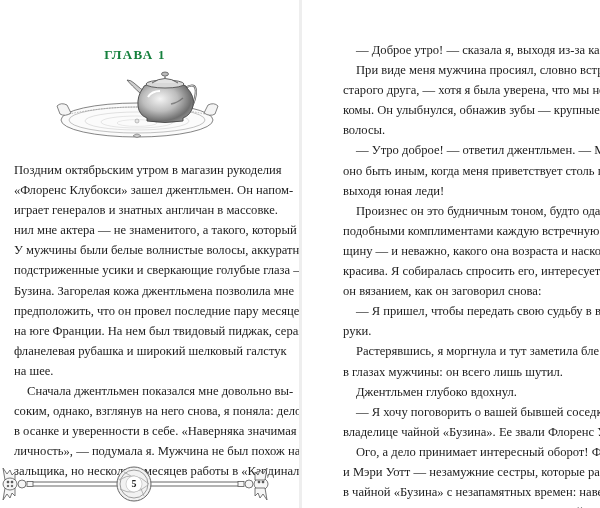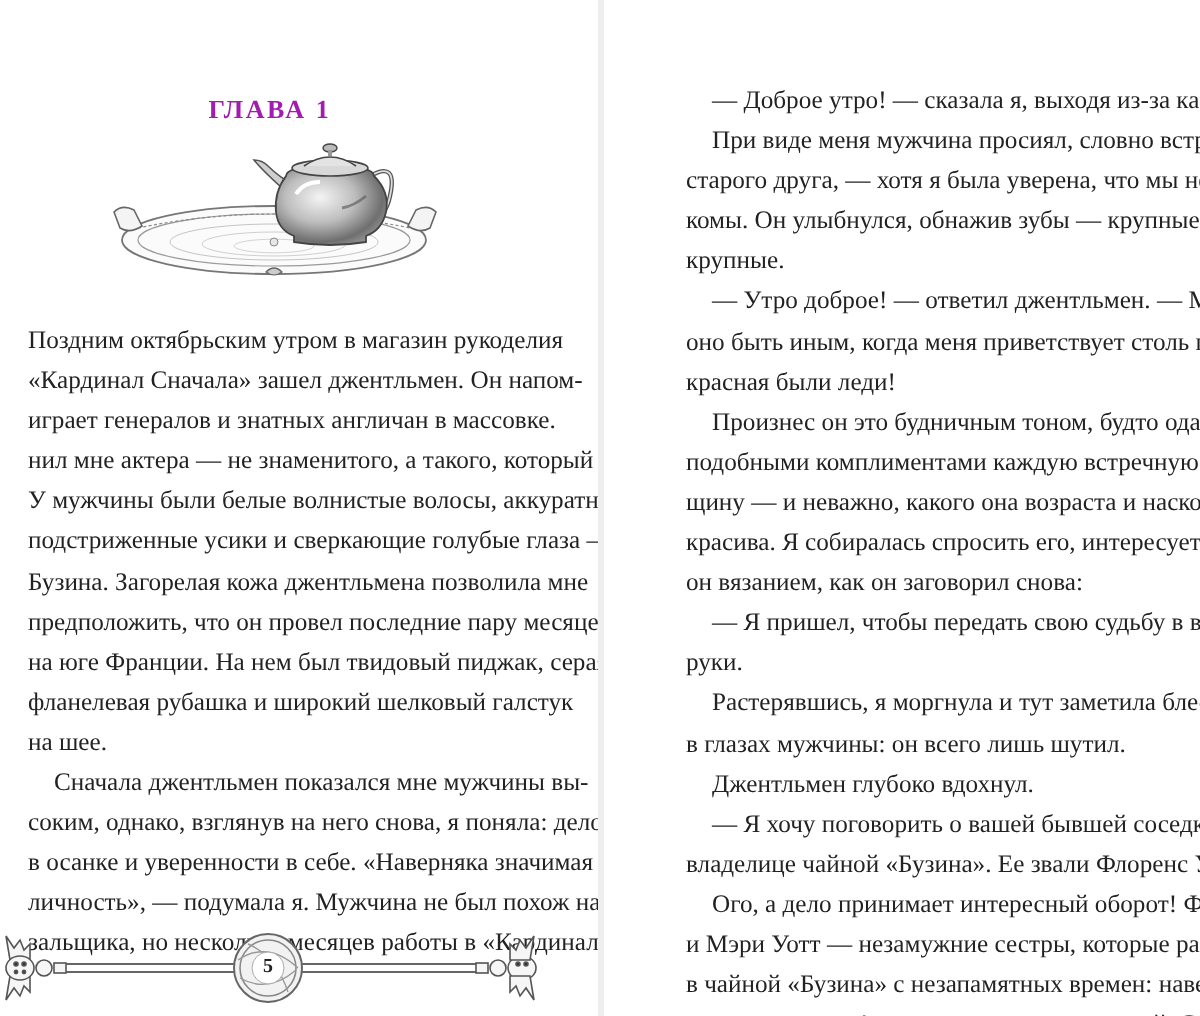--- a/index.html
+++ b/index.html
@@ -12,21 +12,21 @@
   .page { position: absolute; top: 0; height: 508px; background: #ffffff; }
   .page-left { left: 0; width: 299px; }
   .page-right { left: 302px; width: 298px; }
   .gutter {
     position: absolute; left: 299px; top: 0; width: 3px; height: 508px;
     background: #eeeeee;
   }
   .chapter-title {
     position: absolute; left: 0; width: 270px; top: 47px;
     text-align: center; font-weight: bold; font-size: 13px;
-    letter-spacing: 1.3px; color: #a21caf;
+    letter-spacing: 1.3px; color: #15803d;
   }
   .illustration { position: absolute; left: 55px; top: 64px; width: 165px; height: 78px; }
   .text-block {
     position: absolute; font-size: 12.6px; line-height: 20.1px;
     text-align: justify; color: #222;
   }
   .text-left { left: 14px; width: 244px; top: 160px; }
   .text-right { left: 41px; width: 244px; top: 40px; }
   .text-block .line { display: block; text-align-last: justify; white-space: nowrap; }
   .text-block .line.last { text-align-last: left; }
@@ -81,31 +81,31 @@
 
         <ellipse cx="110" cy="20" rx="19" ry="4" fill="#d8d8d8" stroke="#444" stroke-width="0.8"></ellipse>
         <path d="M97 19 q13 -9 26 0" fill="#e3e3e3" stroke="#444" stroke-width="0.8"></path>
         <ellipse cx="110" cy="10" rx="3.5" ry="2" fill="#bbb" stroke="#444" stroke-width="0.7"></ellipse>
         <rect x="109" y="11" width="2" height="3" fill="#999"></rect>
       </svg>
     </div>
 
     <div class="text-block text-left" id="left-text">
         <span class="line">Поздним октябрьским утром в магазин рукоделия</span>
-        <span class="line">«Кардинал Сначала» зашел джентльмен. Он напом-</span>
+        <span class="line">«Флоренс Клубокси» зашел джентльмен. Он напом-</span>
         <span class="line">играет генералов и знатных англичан в массовке.</span>
         <span class="line">нил мне актера — не знаменитого, а такого, который</span>
         <span class="line">У мужчины были белые волнистые волосы, аккуратно</span>
         <span class="line">подстриженные усики и сверкающие голубые глаза —</span>
         <span class="line">Бузина. Загорелая кожа джентльмена позволила мне</span>
         <span class="line">предположить, что он провел последние пару месяцев</span>
         <span class="line">на юге Франции. На нем был твидовый пиджак, серая</span>
         <span class="line">фланелевая рубашка и широкий шелковый галстук</span>
         <span class="line last">на шее.</span>
-        <span class="line ind">Сначала джентльмен показался мне мужчины вы-</span>
+        <span class="line ind">Сначала джентльмен показался мне довольно вы-</span>
         <span class="line">соким, однако, взглянув на него снова, я поняла: дело</span>
         <span class="line">в осанке и уверенности в себе. «Наверняка значимая</span>
         <span class="line">личность», — подумала я. Мужчина не был похож на вя-</span>
         <span class="line">зальщика, но несколько месяцев работы в «Кардинале</span>
       </div>
 
     <div class="footer footer-left">
       <svg width="270" height="46" viewBox="0 0 270 46">
 
         <g stroke="#555" stroke-width="0.8" fill="#f6f6f6">
@@ -145,24 +145,24 @@
   </div>
 
   <div class="gutter"></div>
 
   <div class="page page-right">
     <div class="text-block text-right" id="right-text">
         <span class="line ind last">— Доброе утро! — сказала я, выходя из-за кассы.</span>
         <span class="line ind">При виде меня мужчина просиял, словно встретил</span>
         <span class="line">старого друга, — хотя я была уверена, что мы незна-</span>
         <span class="line">комы. Он улыбнулся, обнажив зубы — крупные, белые,</span>
-        <span class="line last">крупные.</span>
+        <span class="line last">волосы.</span>
         <span class="line ind">— Утро доброе! — ответил джентльмен. — Может ли</span>
         <span class="line">оно быть иным, когда меня приветствует столь пре-</span>
-        <span class="line last">красная были леди!</span>
+        <span class="line last">выходя юная леди!</span>
         <span class="line ind">Произнес он это будничным тоном, будто одаривал</span>
         <span class="line">подобными комплиментами каждую встречную жен-</span>
         <span class="line">щину — и неважно, какого она возраста и насколько</span>
         <span class="line">красива. Я собиралась спросить его, интересуется ли</span>
         <span class="line last">он вязанием, как он заговорил снова:</span>
         <span class="line ind">— Я пришел, чтобы передать свою судьбу в ваши</span>
         <span class="line last">руки.</span>
         <span class="line ind">Растерявшись, я моргнула и тут заметила блеск</span>
         <span class="line last">в глазах мужчины: он всего лишь шутил.</span>
         <span class="line ind last">Джентльмен глубоко вдохнул.</span>

